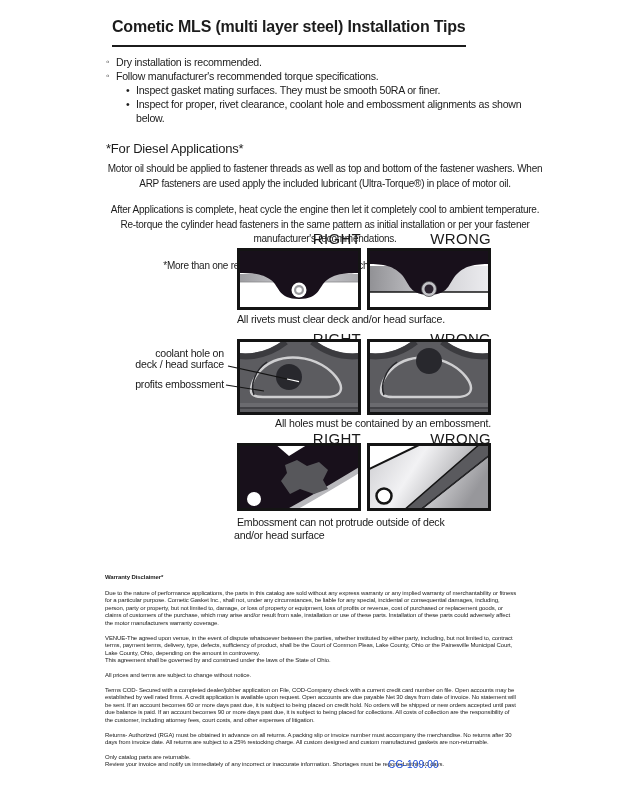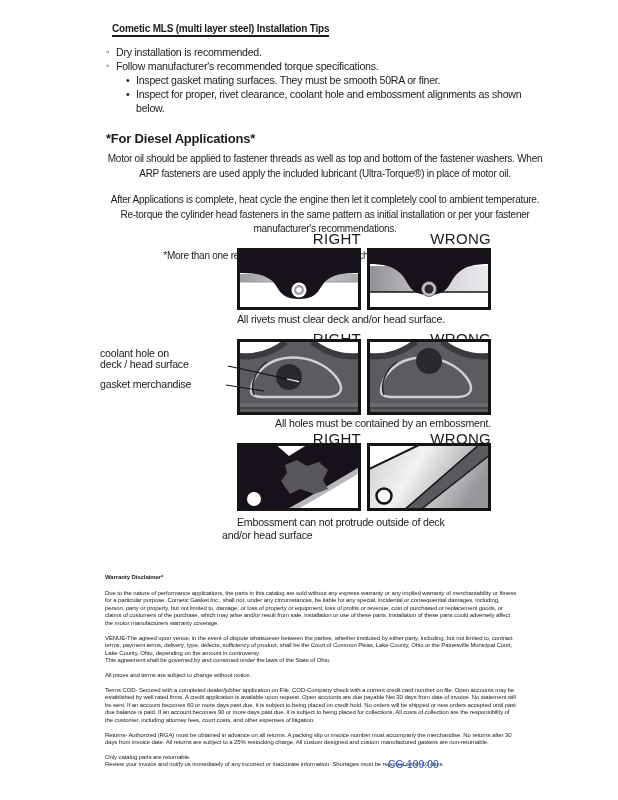--- a/index.html
+++ b/index.html
@@ -4,36 +4,36 @@
 <style>
   html,body{margin:0;padding:0;background:#e8e8e8;}
   .page{
     position:relative;width:618px;height:800px;background:#ffffff;
     font-family:"Liberation Sans",sans-serif;color:#1c1c1c;overflow:hidden;
     margin:0 auto;
   }
   
   .content{position:absolute;left:106px;top:18px;width:438px;letter-spacing:-0.25px;}
   .title{
-    display:inline-block;margin:0 0 6px 6px;font-size:10px;font-weight:bold;
-    letter-spacing:-0.2px;border-bottom:2px solid #1c1c1c;padding-bottom:1px;
+    display:inline-block;margin:0 0 6px 6px;font-size:16px;font-weight:bold;
+    letter-spacing:-0.2px;border-bottom:2px solid #1c1c1c;padding-bottom:9px;
   }
   .tips{list-style:none;margin:2px 0 0 0;padding:0;font-size:10.6px;line-height:14px;}
   .tips li{position:relative;padding-left:10px;}
   .tips li.b::before{content:"◦";position:absolute;left:0;top:0;font-size:10px;}
   .tips li.sub{margin-left:20px;}
   .tips li.sub::before{content:"•";position:absolute;left:0;top:0;}
-  .diesel-heading{margin:16px 0 6px 0;font-size:13px;font-weight:bold;letter-spacing:-0.2px;}
+  .diesel-heading{margin:16px 0 6px 0;font-size:13px;font-weight:normal;letter-spacing:-0.2px;}
   .content p{margin:0 0 12px 0;font-size:10px;line-height:14.5px;text-align:center;}
   
   .figures{position:absolute;left:0;top:228px;width:618px;height:322px;}
   .fig-label{position:absolute;width:124px;text-align:right;font-size:15px;letter-spacing:0.3px;color:#1a1a1a;}
   .panel{position:absolute;width:124px;display:block;}
   .caption{position:absolute;font-size:10.6px;letter-spacing:-0.2px;color:#1a1a1a;line-height:13px;}
-  .ann{position:absolute;left:100px;width:124px;text-align:left;font-size:10.6px;letter-spacing:-0.2px;color:#1a1a1a;}
+  .ann{position:absolute;left:100px;width:124px;text-align:right;font-size:10.6px;letter-spacing:-0.2px;color:#1a1a1a;}
   .leader{position:absolute;left:0;top:0;pointer-events:none;}
   
   .legal{position:absolute;left:105px;top:574px;width:412px;font-size:6px;line-height:7.6px;letter-spacing:-0.1px;color:#222;}
   .legal p{margin:0 0 7px 0;}
   .legal p.tight{margin-bottom:0;}
   .legal p.heading{font-weight:bold;margin-bottom:8px;}
   
   .pagenum{position:absolute;left:388px;top:759px;font-size:10px;letter-spacing:0.2px;color:#1d4ed8;}
 </style>
 </head>
@@ -95,21 +95,21 @@
       <rect x="1.5" y="1.5" width="121" height="59" fill="none" stroke="#141414" stroke-width="3"></rect>
     </svg>
 
     <div class="caption" style="left:237px;top:85px;">All rivets must clear deck and/or head surface.</div>
 
     <div class="fig-label" style="left:237px;top:102px;">RIGHT</div>
     <div class="fig-label" style="left:367px;top:102px;">WRONG</div>
 
     <div class="ann" style="top:119px;">coolant hole on</div>
     <div class="ann" style="top:130px;">deck / head surface</div>
-    <div class="ann" style="top:150px;">gasket merchandise</div>
+    <div class="ann" style="top:150px;">profits embossment</div>
 
     <svg class="panel" style="left:237px;top:111px;" width="124" height="76" viewBox="0 0 124 76">
       <rect width="124" height="76" fill="#ffffff"></rect>
       <path d="M0,14 Q26,17 48,0 L76,0 Q98,17 124,14 L124,76 L0,76 Z" fill="#5c5c60"></path>
       <path d="M1,17 Q27,20 49,3" fill="none" stroke="#3b3b3f" stroke-width="6"></path>
       <path d="M75,3 Q97,20 123,17" fill="none" stroke="#3b3b3f" stroke-width="6"></path>
       <rect x="0" y="64" width="124" height="5" fill="#6b6b6f"></rect>
       <line x1="0" y1="69" x2="124" y2="69" stroke="#434347" stroke-width="2"></line>
       <path d="M14,52 C14,41 23,28 37,22 C52,16 71,18 85,26 C97,33 104,43 104,49 C104,55 98,58 90,58 L26,58 C18,58 14,56 14,52 Z" fill="none" stroke="#cfcfd1" stroke-width="2.5"></path>
       <path d="M17,56 C13,46 18,31 30,23" fill="none" stroke="#26262a" stroke-width="1.5"></path>
@@ -162,21 +162,21 @@
       <rect width="124" height="68" fill="url(#bw3)"></rect>
       <path d="M0,0 L56,0 L0,27 Z" fill="#ffffff"></path>
       <line x1="0" y1="27" x2="56" y2="0" stroke="#141414" stroke-width="2"></line>
       <polygon points="36,68 52,68 124,11 124,0 114,0" fill="#5a5a5e" stroke="#141414" stroke-width="1.5"></polygon>
       <line x1="52" y1="68" x2="124" y2="11" stroke="#2a2a2e" stroke-width="1"></line>
       <circle cx="17" cy="53" r="7.5" fill="#ffffff" stroke="#141414" stroke-width="2.5"></circle>
       <rect x="1.5" y="1.5" width="121" height="65" fill="none" stroke="#141414" stroke-width="3"></rect>
     </svg>
 
     <div class="caption" style="left:237px;top:288px;">Embossment can not protrude outside of deck</div>
-    <div class="caption" style="left:222px;top:301px;">and/or head surface</div>
+    <div class="caption" style="left:234px;top:301px;">and/or head surface</div>
   </div>
 
   <div class="legal">
     <p class="heading">Warranty Disclaimer*</p>
     <p>Due to the nature of performance applications, the parts in this catalog are sold without any express warranty or any implied warranty of merchantability or fitness for a particular purpose.  Cometic Gasket Inc., shall not, under any circumstances, be liable for any special, incidental or consequential damages, including, person, party or property, but not limited to, damage, or loss of property or equipment, loss of profits or revenue, cost of purchased or replacement goods, or claims of customers of the purchase, which may arise and/or result from sale, installation or use of these parts.  Installation of these parts could adversely affect the motor manufacturers warranty coverage.</p>
     <p class="tight">VENUE-The agreed upon venue, in the event of dispute whatsoever between the parties, whether instituted by either party, including, but not limited to, contract terms, payment terms, delivery, type, defects, sufficiency of product, shall be the Court of Common Pleas, Lake County, Ohio or the Painesville Municipal Court, Lake County, Ohio, depending on the amount in controversy.</p>
     <p>This agreement shall be governed by and construed under the laws of the State of Ohio.</p>
     <p>All prices and terms are subject to change without notice.</p>
     <p>Terms COD- Secured with a completed dealer/jobber application on File, COD-Company check with a current credit card number on file.  Open accounts may be established by well rated firms.  A credit application is available upon request.  Open accounts are due payable Net 30 days from date of invoice.  No statement will be sent.  If an account becomes 60 or more days past due, it is subject to being placed on credit hold.  No orders will be shipped or new orders accepted until past due balance is paid.  If an account becomes 90 or more days past due, it is subject to being placed for collections.  All costs of collection are the responsibility of the customer, including attorney fees, court costs, and other expenses of litigation.</p>
     <p>Returns- Authorized (RGA) must be obtained in advance on all returns.  A packing slip or invoice number must accompany the merchandise.  No returns after 30 days from invoice date.  All returns are subject to a 25% restocking charge.  All custom designed and custom manufactured gaskets are non-returnable.</p>

